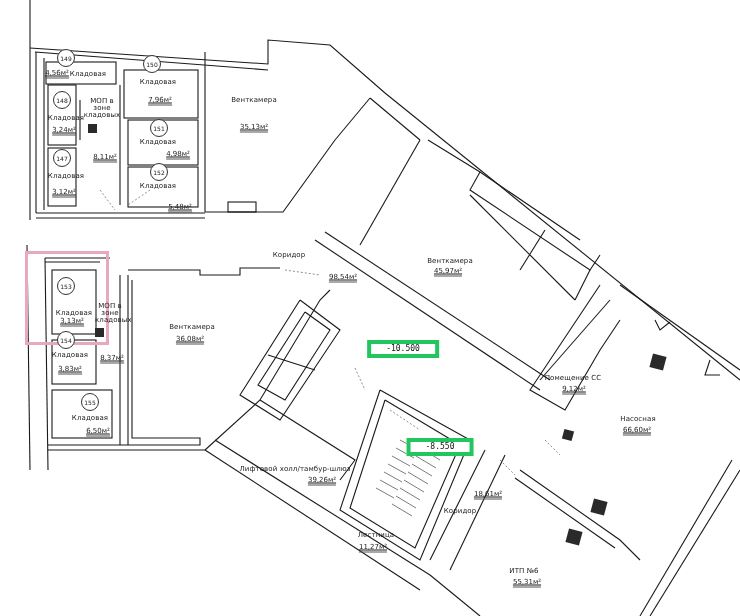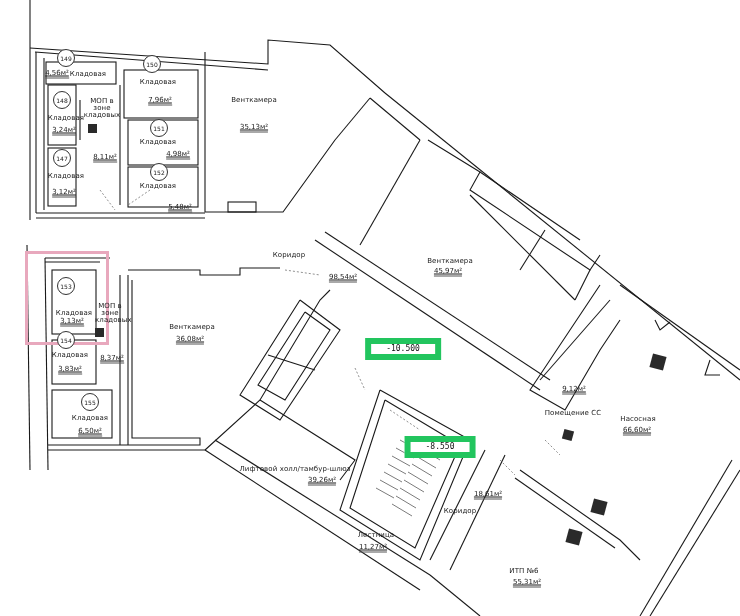--- a/index.html
+++ b/index.html
@@ -1,21 +1,21 @@
 <!DOCTYPE html>
 <html><head>
   <meta charset="utf-8">
   <style>
     html, body { margin: 0; padding: 0; background: #ffffff; }
     body { width: 740px; height: 616px; overflow: hidden; position: relative; font-family: "DejaVu Sans", sans-serif; }
     #plan { position: absolute; left: 0; top: 0; width: 740px; height: 616px; }
     .lbl { position: absolute; font-size: 7px; color: #1a1a1a; white-space: nowrap; transform: translate(-50%, -50%); line-height: 1; letter-spacing: 0.1px; }
     .area { position: absolute; font-size: 7px; color: #1a1a1a; white-space: nowrap; transform: translate(-50%, -50%); line-height: 1; border-bottom: 0.6px solid #555; padding-bottom: 1px; text-decoration: underline; }
     .num { position: absolute; width: 16px; height: 16px; border: 0.8px solid #333; border-radius: 50%; font-size: 6px; display: flex; align-items: center; justify-content: center; transform: translate(-50%, -50%); background: #fff; color: #1a1a1a; }
-    .elev { position: absolute; font-size: 8px; border: 6px solid #22c55e; padding: 0 15px; background: #fff; transform: translate(-50%, -50%); line-height: 10px; color: #111; font-family: "DejaVu Sans Mono", monospace; }
+    .elev { position: absolute; font-size: 8px; border: 4px solid #22c55e; padding: 0 15px; background: #fff; transform: translate(-50%, -50%); line-height: 10px; color: #111; font-family: "DejaVu Sans Mono", monospace; }
     .highlight { position: absolute; border: 3px solid #e8a8bd; box-sizing: border-box; }
   </style>
 </head>
 <body>
 
 <svg id="plan" viewBox="0 0 740 616" xmlns="http://www.w3.org/2000/svg">
   <g fill="none" stroke="#1a1a1a" stroke-width="1.1" stroke-linejoin="miter">
 
     <line x1="30" y1="0" x2="30" y2="220"></line>
     <line x1="27" y1="245" x2="30" y2="470"></line>
@@ -157,37 +157,37 @@
 <div class="lbl" style="left:289px; top:255px;">Коридор</div>
 <div class="lbl" style="left:450px; top:261px;">Венткамера</div>
 <div class="lbl" style="left:74px; top:313px;">Кладовая</div>
 <div class="lbl" style="left:70px; top:355px;">Кладовая</div>
 <div class="lbl" style="left:90px; top:418px;">Кладовая</div>
 <div class="lbl" style="left:110px; top:313px; width:30px; white-space:normal; text-align:center;">МОП в зоне кладовых</div>
 <div class="lbl" style="left:192px; top:327px;">Венткамера</div>
 <div class="lbl" style="left:288px; top:469px;margin-left:7px;">Лифтовой холл/тамбур-шлюз</div>
 <div class="lbl" style="left:376px; top:535px;">Лестница</div>
 <div class="lbl" style="left:460px; top:511px;">Коридор</div>
-<div class="lbl" style="left:573px; top:378px;margin-top:35px;">Помещение СС</div>
+<div class="lbl" style="left:573px; top:378px;">Помещение СС</div>
 <div class="lbl" style="left:638px; top:419px;">Насосная</div>
 <div class="lbl" style="left:524px; top:571px;">ИТП №6</div>
 
 <div class="area" style="left:57px; top:74px;">4,56м²</div>
 <div class="area" style="left:64px; top:131px;">3,24м²</div>
 <div class="area" style="left:64px; top:193px;">3,12м²</div>
 <div class="area" style="left:160px; top:101px;">7,96м²</div>
 <div class="area" style="left:178px; top:155px;">4,98м²</div>
 <div class="area" style="left:180px; top:196px;margin-top:12px;">5,48м²</div>
 <div class="area" style="left:105px; top:158px;">8,11м²</div>
 <div class="area" style="left:254px; top:128px;text-align:center;">35,13м²</div>
 <div class="area" style="left:303px; top:278px;margin-left:40px;">98,54м²</div>
 <div class="area" style="left:448px; top:272px;">45,97м²</div>
 <div class="area" style="left:72px; top:322px;">3,13м²</div>
 <div class="area" style="left:70px; top:370px;">3,83м²</div>
-<div class="area" style="left:90px; top:432px;">6,50м²</div>
+<div class="area" style="left:98px; top:432px;">6,50м²</div>
 <div class="area" style="left:112px; top:359px;">8,37м²</div>
 <div class="area" style="left:190px; top:340px;">36,08м²</div>
 <div class="area" style="left:322px; top:449px;margin-top:32px;">39,26м²</div>
 <div class="area" style="left:373px; top:548px;">11,27м²</div>
 <div class="area" style="left:488px; top:462px;margin-top:33px;">18,61м²</div>
 <div class="area" style="left:574px; top:390px;">9,12м²</div>
 <div class="area" style="left:637px; top:431px;">66,60м²</div>
 <div class="area" style="left:527px; top:583px;">55,31м²</div>
 
 <div class="elev" style="left:403px; top:349px;">-10.500</div>

